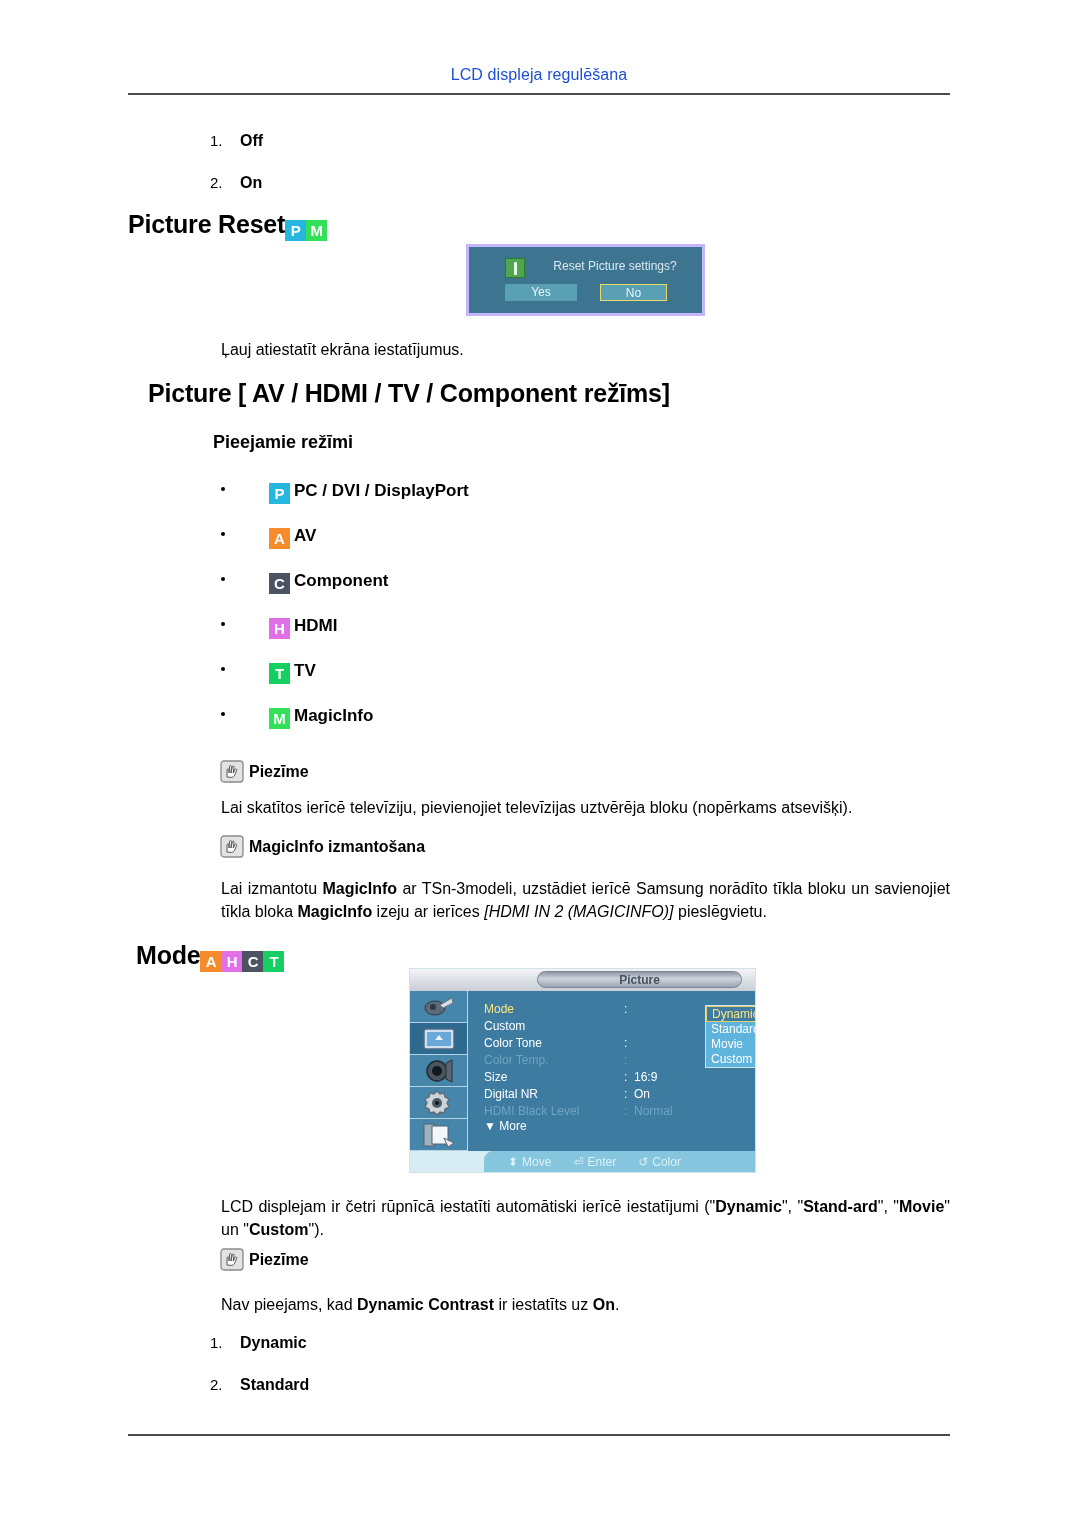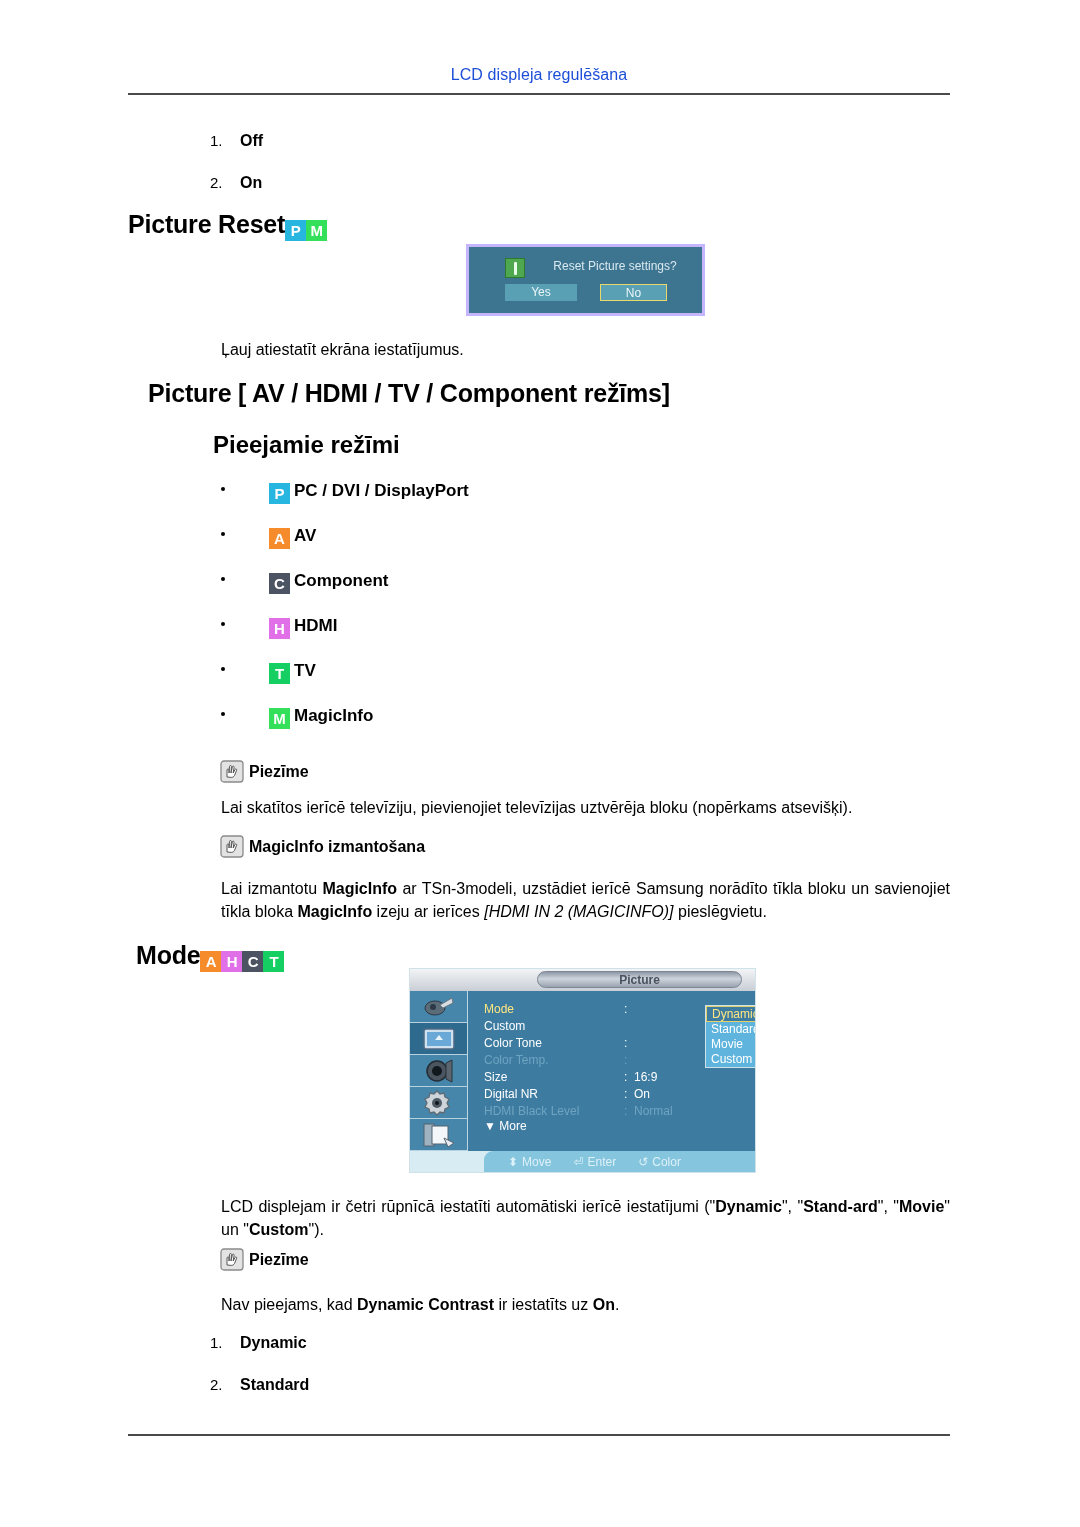--- a/index.html
+++ b/index.html
@@ -70,21 +70,21 @@
   h2.sec {
     margin: 0;
     font-size: 25px;
     font-weight: bold;
     letter-spacing: -.2px;
     white-space: nowrap;
     line-height: 1;
   }
   h3.sub {
     margin: 0;
-    font-size: 24px;
+    font-size: 18px;
     font-weight: bold;
     white-space: nowrap;
     line-height: 1;
   }
 
   p.body {
     margin: 0;
     font-size: 16px;
     line-height: 23px;
     color: #000;

